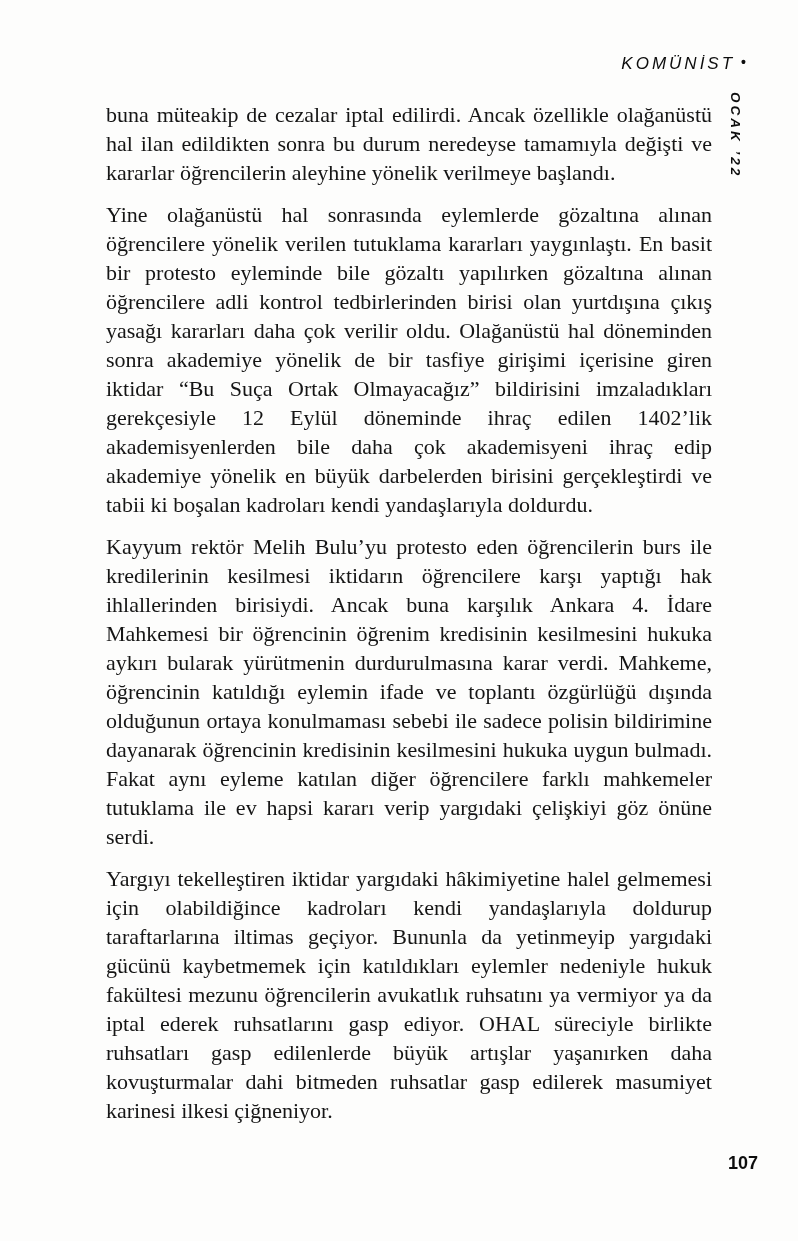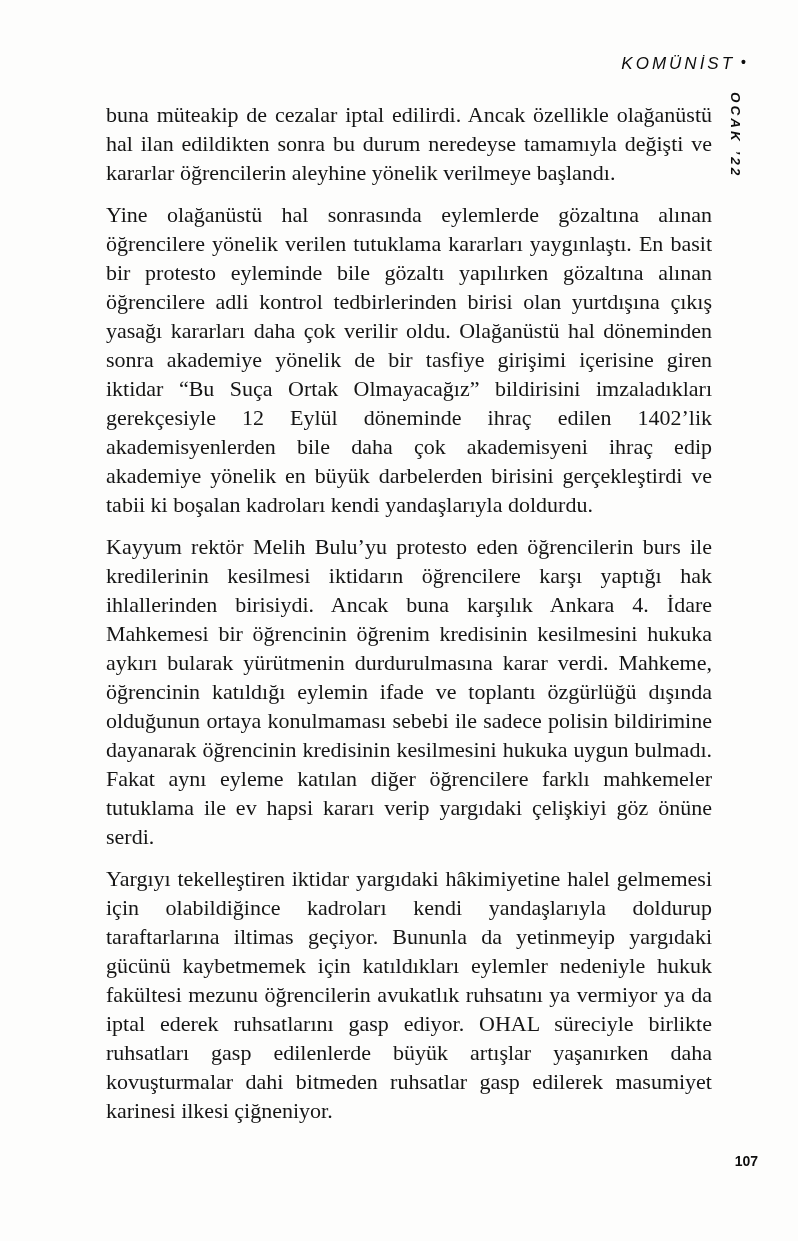--- a/index.html
+++ b/index.html
@@ -67,21 +67,21 @@
   .article-body p {
     margin: 0 0 13px 0;
     hyphens: auto;
   }
   .page-number {
     position: absolute;
     top: 1153px;
     right: 40px;
     font-family: "Liberation Sans", sans-serif;
     font-weight: 700;
-    font-size: 14px;
+    font-size: 18px;
     color: #0d0d0d;
   }
 </style>
 </head>
 <body>
 
 <div class="page">
 
   <div class="header">
     <span class="mag-title">KOMÜNİST</span><span class="header-bullet">•</span>

